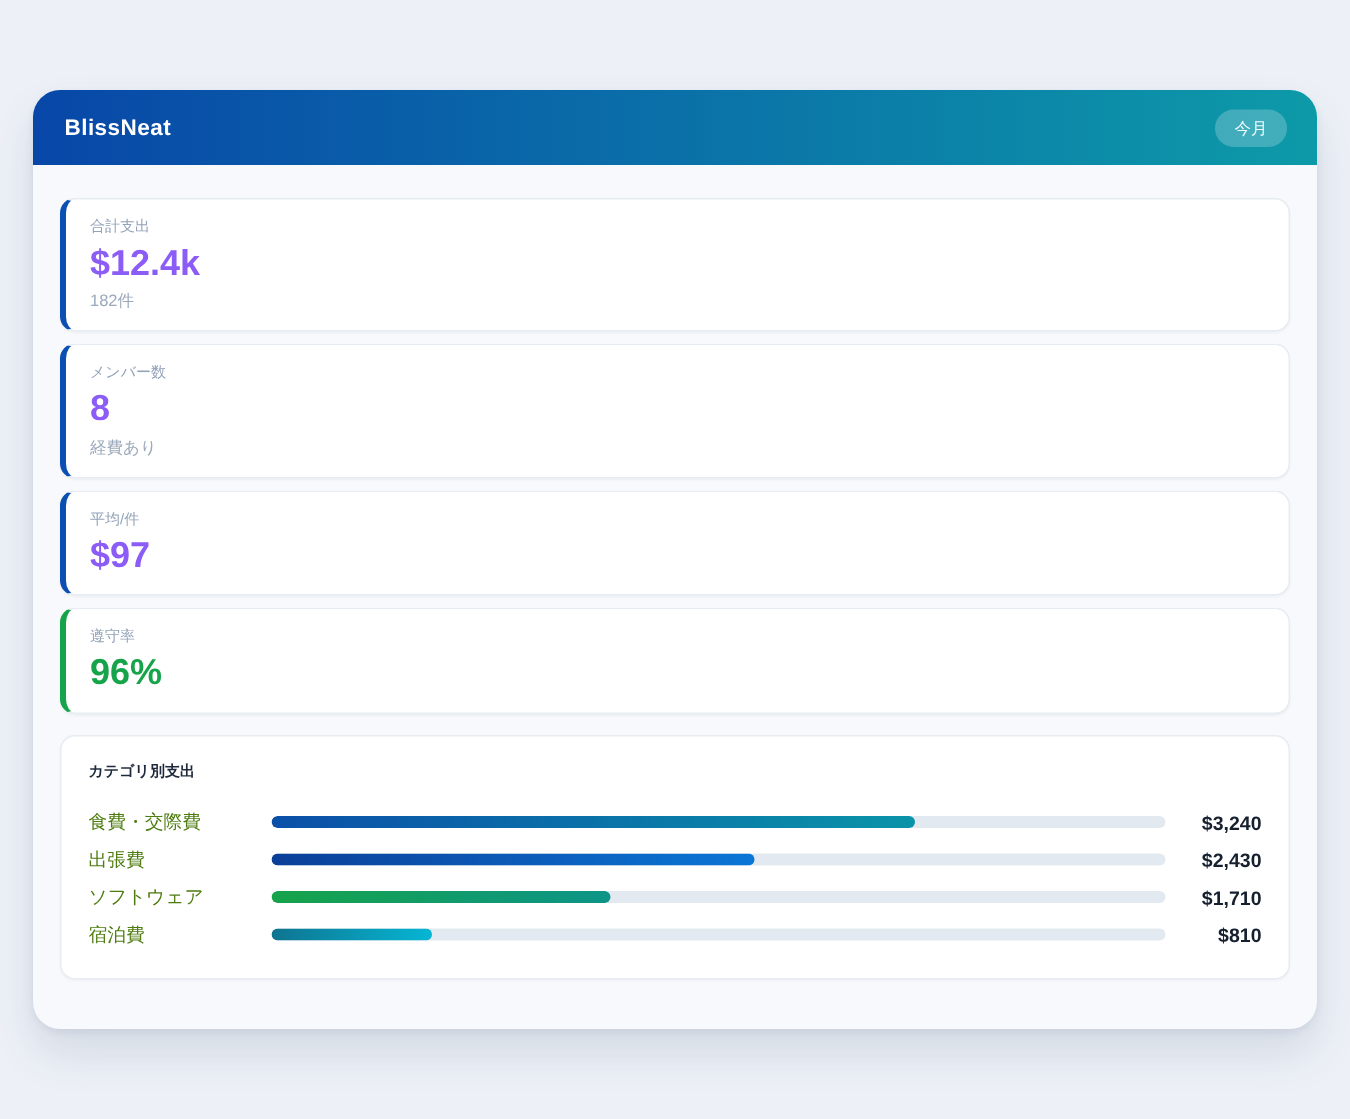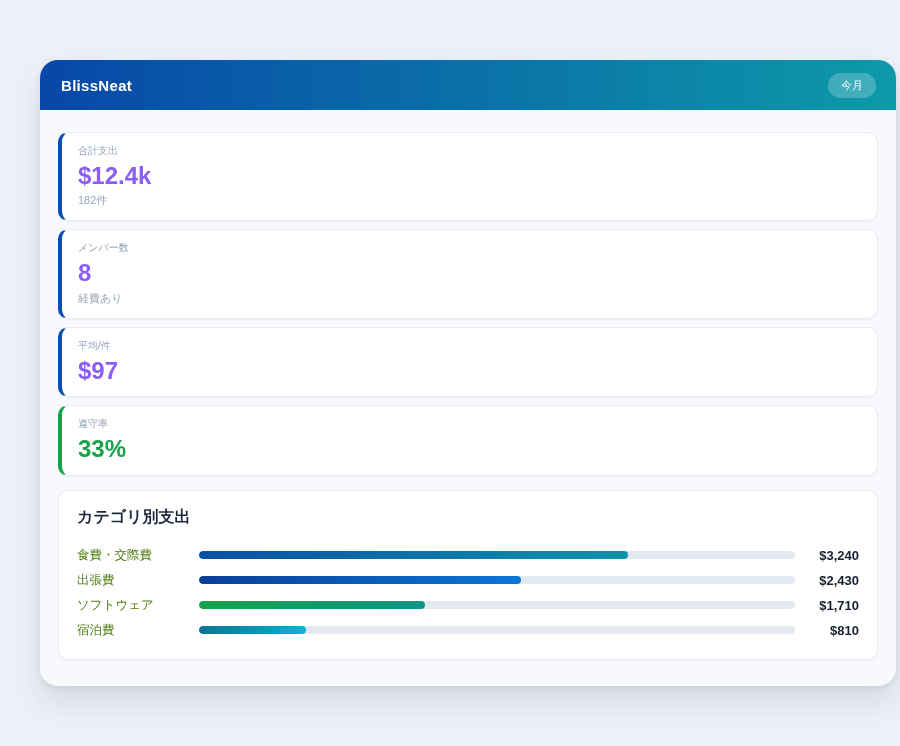--- a/index.html
+++ b/index.html
@@ -4,21 +4,21 @@
 <style>
   * { box-sizing: border-box; margin: 0; padding: 0; }
   html,body { width: 900px; height: 746px; }
   body {
     background: #edf1f7;
     font-family: "Liberation Sans", "DejaVu Sans", sans-serif;
     position: relative;
     overflow: hidden;
   }
   .app {
-    position: absolute; left: 40px; top: 60px;
+    position: absolute; left: 22px; top: 60px;
     width: 856px; height: 626px;
     background: #f7f9fc;
     border-radius: 18px;
     box-shadow: 0 16px 30px rgba(30,50,90,.12), 0 2px 6px rgba(30,50,90,.08);
   }
   .app-header {
     height: 50px;
     border-radius: 18px 18px 0 0;
     background: linear-gradient(90deg, #0847a8, #0d9aa8);
     display: flex; align-items: center; justify-content: space-between;
@@ -51,21 +51,21 @@
   .accent-green .stat-value { color: #16a34a; }
   .stat-sub { font-size: 11px; color: #9aa8ba; margin-top: 4px; }
   .cat-card {
     background: #ffffff;
     border: 1px solid #e7ecf3;
     border-radius: 10px;
     margin-top: 14px;
     padding: 16px 18px 16px;
     box-shadow: 0 1px 2px rgba(15,30,60,.04);
   }
-  .cat-title { font-size: 16px; font-weight: bold; color: #1e2a3c; margin-bottom: 15px; }
+  .cat-title { font-size: 10px; font-weight: bold; color: #1e2a3c; margin-bottom: 15px; }
   .cat-row { display: flex; align-items: center; height: 25px; }
   .cat-label { width: 122px; font-size: 12.5px; color: #4d7c0f; flex: none; }
   .cat-track {
     flex: 1; height: 8px; border-radius: 4px;
     background: #e3e9f0; overflow: hidden;
   }
   .cat-fill { height: 100%; border-radius: 4px; }
   .cat-value {
     width: 64px; flex: none; text-align: right;
     font-size: 13px; font-weight: bold; color: #16202e;
@@ -95,21 +95,21 @@
       <div class="stat-sub">経費あり</div>
     </div>
 
     <div class="stat-card">
       <div class="stat-label">平均/件</div>
       <div class="stat-value">$97</div>
     </div>
 
     <div class="stat-card accent-green">
       <div class="stat-label">遵守率</div>
-      <div class="stat-value">33%</div>
+      <div class="stat-value">96%</div>
     </div>
 
     <div class="cat-card">
       <div class="cat-title">カテゴリ別支出</div>
 
       <div class="cat-row">
         <div class="cat-label">食費・交際費</div>
         <div class="cat-track">
           <div class="cat-fill" style="width: 72%; background: linear-gradient(90deg, rgb(11, 79, 168), rgb(10, 148, 168));"></div>
         </div>

